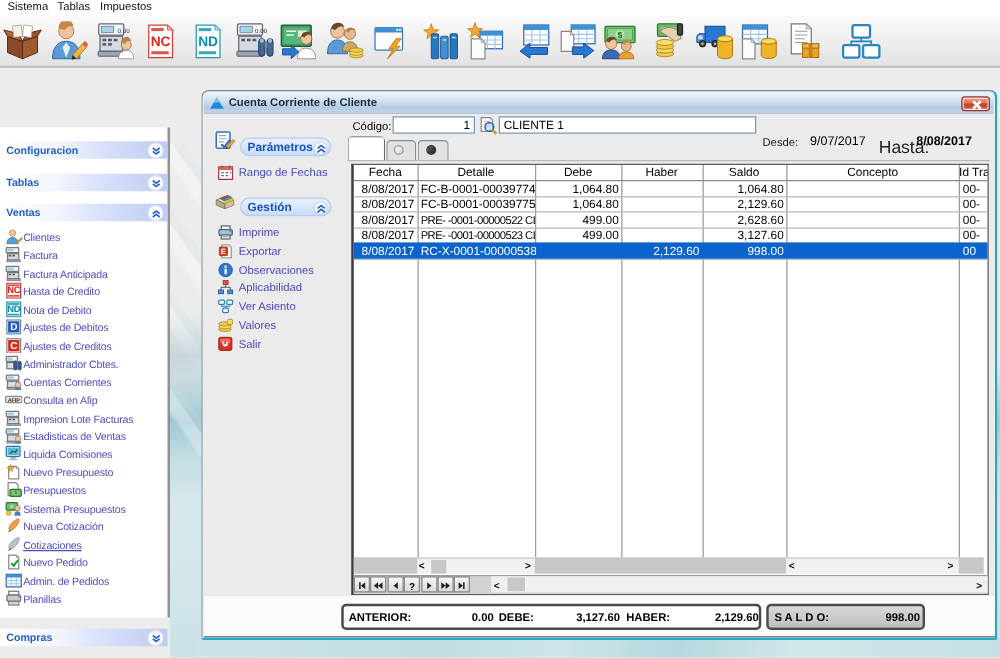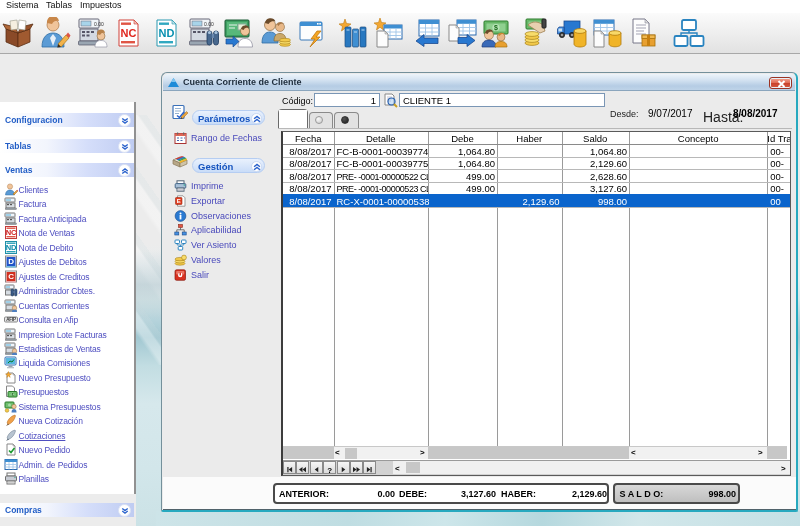--- a/index.html
+++ b/index.html
@@ -310,21 +310,21 @@
         </svg></span>
       <span class="txt" style="">Factura Anticipada</span>
     </div>
 <div class="sb-item" style="top:124.3px">
       <span class="ic"><svg width="14" height="13" viewBox="0 0 14 13">
           <rect x="1.5" y="0.5" width="11" height="12" fill="#fff" stroke="#c23a3a"></rect>
           <rect x="2.5" y="1.5" width="9" height="1.4" fill="#e05545"></rect>
           <rect x="2.5" y="10" width="9" height="1.4" fill="#e05545"></rect>
           <text x="7" y="8.8" font-size="7.5" font-weight="bold" fill="#d02020" text-anchor="middle" font-family="Liberation Sans">NC</text>
         </svg></span>
-      <span class="txt" style="">Nota de Ventas</span>
+      <span class="txt" style="">Hasta de Credito</span>
     </div>
 <div class="sb-item" style="top:138.8px">
       <span class="ic"><svg width="14" height="13" viewBox="0 0 14 13">
           <rect x="1.5" y="0.5" width="11" height="12" fill="#fff" stroke="#2090a8"></rect>
           <rect x="2.5" y="1.5" width="9" height="1.4" fill="#28a0b8"></rect>
           <rect x="2.5" y="10" width="9" height="1.4" fill="#28a0b8"></rect>
           <text x="7" y="8.8" font-size="7.5" font-weight="bold" fill="#0888a8" text-anchor="middle" font-family="Liberation Sans">ND</text>
         </svg></span>
       <span class="txt" style="">Nota de Debito</span>
     </div>

